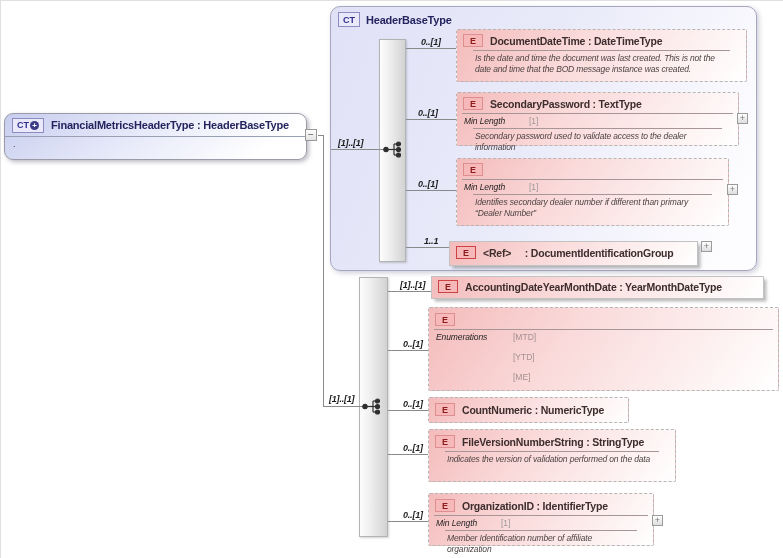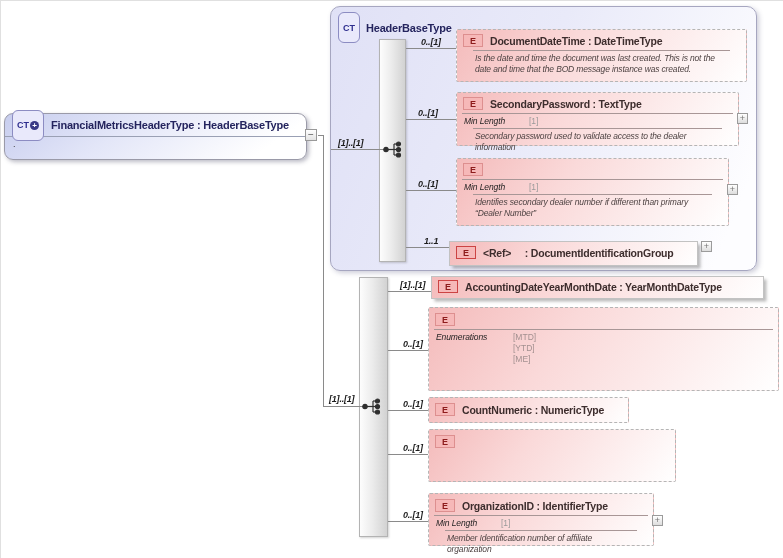--- a/index.html
+++ b/index.html
@@ -14,21 +14,21 @@
     position:absolute;left:3px;top:112px;width:301px;height:45px;z-index:4;
     background:linear-gradient(145deg,#c7cdee 0%,#e3e6f8 38%,#ffffff 85%);
     border:1px solid #9a9aa8;border-radius:9px;
     box-shadow:2px 2px 4px rgba(60,60,90,.35);
   }
   .rootbox .hdr{display:flex;align-items:center;gap:7px;height:22px;padding:0 7px;border-bottom:1px solid #9aa0b4;}
   .rootbox .detail{font-size:9px;color:#333;padding:2px 0 0 8px;line-height:10px;}
 
   .ctbadge{
     display:inline-flex;align-items:center;justify-content:center;gap:1px;
-    height:13px;padding:8px 4px;background:#e9e9fb;border:1px solid #8c8cc2;border-radius:6px;
+    height:13px;padding:0 4px;background:#e9e9fb;border:1px solid #8c8cc2;border-radius:0;
     font-size:9px;font-weight:bold;color:#2e2e8e;flex:0 0 auto;
   }
   .ctplus{
     display:inline-block;width:9px;height:9px;border-radius:50%;background:#3a3a86;color:#fff;
     font-size:8px;line-height:9px;text-align:center;font-weight:bold;
   }
   .navy-title{font-size:11px;font-weight:bold;color:#24245e;white-space:pre;letter-spacing:-.2px;}
 
   
   .handle{
@@ -83,21 +83,21 @@
     background:#f6b8b8;border:1px solid #dd8f8f;
     display:flex;align-items:center;justify-content:center;
     font-size:9px;font-weight:bold;color:#8d1c1c;
   }
   .elem.solid .ebadge{border-color:#cc4343;}
   .etitle{font-size:10.5px;font-weight:bold;color:#3d2d2d;white-space:pre;letter-spacing:-.2px;}
 
   .row{margin:0 5px;border-top:1px solid #a89696;display:flex;align-items:flex-start;padding:2px 2px 2px 2px;}
   .flabel{font-size:8.5px;font-style:italic;color:#1e1e1e;min-width:55px;letter-spacing:-.1px;}
   .fvalue{font-size:8.5px;color:#9a9a9a;margin-left:10px;}
-  .enumcol{display:flex;flex-direction:column;gap:1px;margin-left:22px;}
+  .enumcol{display:flex;flex-direction:column;gap:10px;margin-left:22px;}
   .enumcol span{font-size:8.5px;color:#a39090;}
   .ann{
     margin:0 16px;border-top:1px solid #a89696;
     font-size:8.5px;font-style:italic;color:#4e4343;line-height:1.3;
     padding:2px 2px 2px 2px;letter-spacing:-.15px;
   }
 </style>
 </head>
 <body>
 
@@ -247,21 +247,23 @@
   <div class="elem" style="left:427px;top:396px;width:201px;height:26px;">
     <div class="hdr" style="padding-top:5px;">
       <span class="ebadge">E</span>
       <span class="etitle">CountNumeric : NumericType</span>
     </div>
   </div>
 
   <div class="elem" style="left:427px;top:428px;width:248px;height:53px;">
     <div class="hdr" style="padding-top:5px;">
       <span class="ebadge">E</span>
-    </div>
+      <span class="etitle">FileVersionNumberString : StringType</span>
+    </div>
+    <div class="ann">Indicates the version of validation performed on the data</div>
   </div>
 
   <div class="elem" style="left:427px;top:492px;width:226px;height:53px;">
     <div class="hdr" style="padding-top:5px;">
       <span class="ebadge">E</span>
       <span class="etitle">OrganizationID : IdentifierType</span>
     </div>
     <div class="row">
       <span class="flabel">Min Length</span>
       <span class="fvalue">[1]</span>

